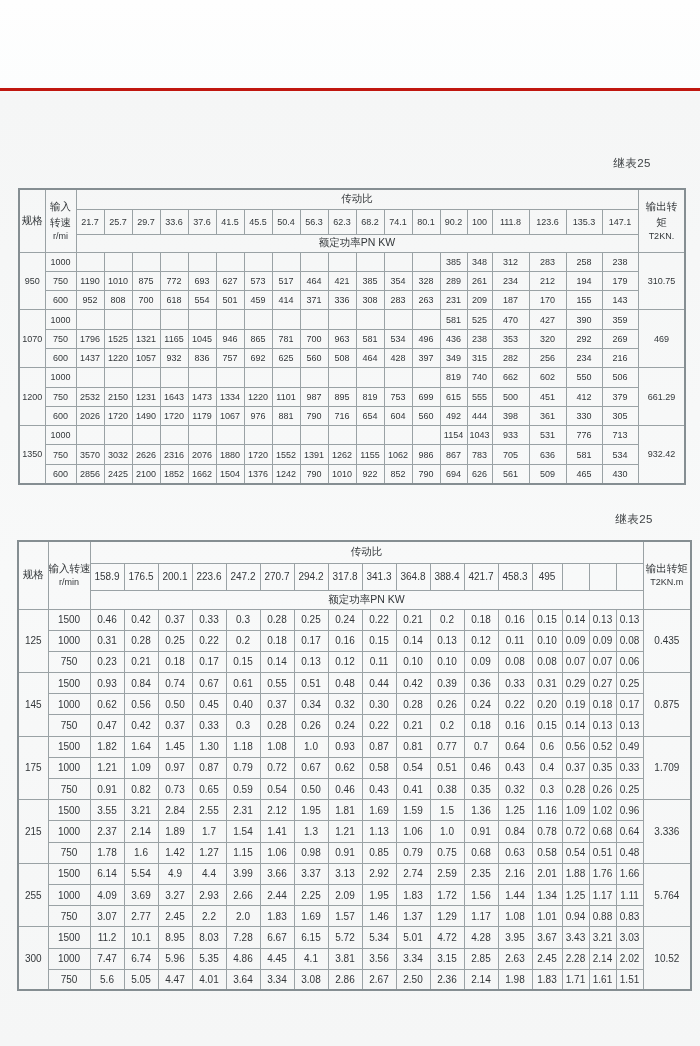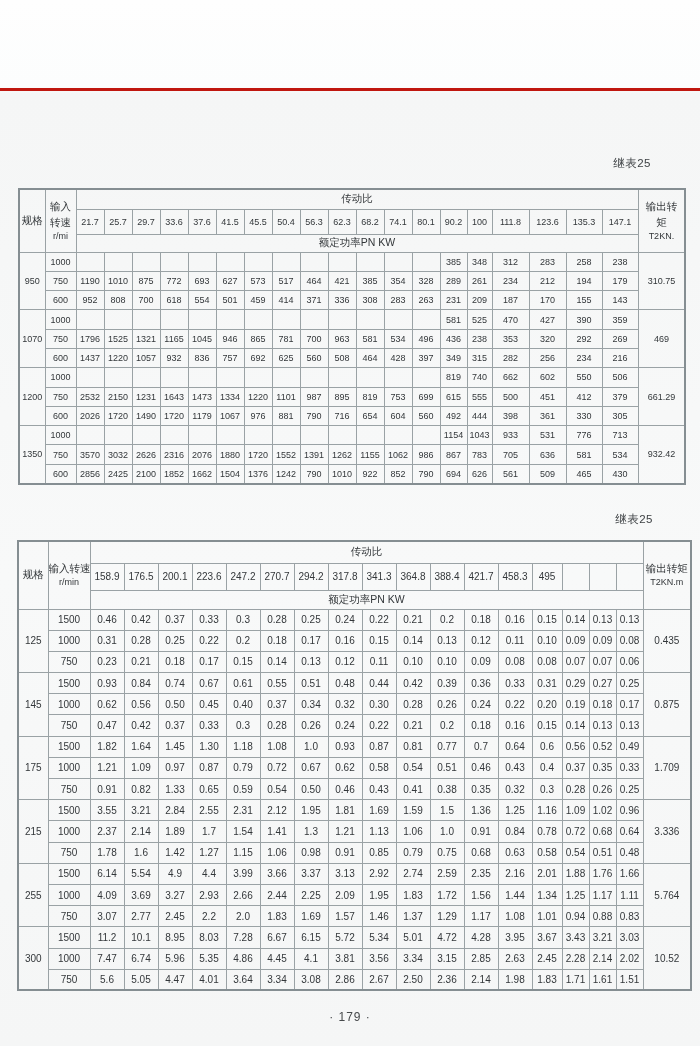--- a/index.html
+++ b/index.html
@@ -604,21 +604,21 @@
           <td class="num">0.43</td>
           <td class="num">0.4</td>
           <td class="num">0.37</td>
           <td class="num">0.35</td>
           <td class="num">0.33</td>
         </tr>
         <tr style="height: 21.2px;">
           <td class="num">750</td>
           <td class="num">0.91</td>
           <td class="num">0.82</td>
-          <td class="num">1.33</td>
+          <td class="num">0.73</td>
           <td class="num">0.65</td>
           <td class="num">0.59</td>
           <td class="num">0.54</td>
           <td class="num">0.50</td>
           <td class="num">0.46</td>
           <td class="num">0.43</td>
           <td class="num">0.41</td>
           <td class="num">0.38</td>
           <td class="num">0.35</td>
           <td class="num">0.32</td>
@@ -808,14 +808,13 @@
           <td class="num">2.36</td>
           <td class="num">2.14</td>
           <td class="num">1.98</td>
           <td class="num">1.83</td>
           <td class="num">1.71</td>
           <td class="num">1.61</td>
           <td class="num">1.51</td>
         </tr>
       </tbody>
     </table>
-  <div class="page-number">· 179 ·</div>
 </div>
 
 </body></html>

